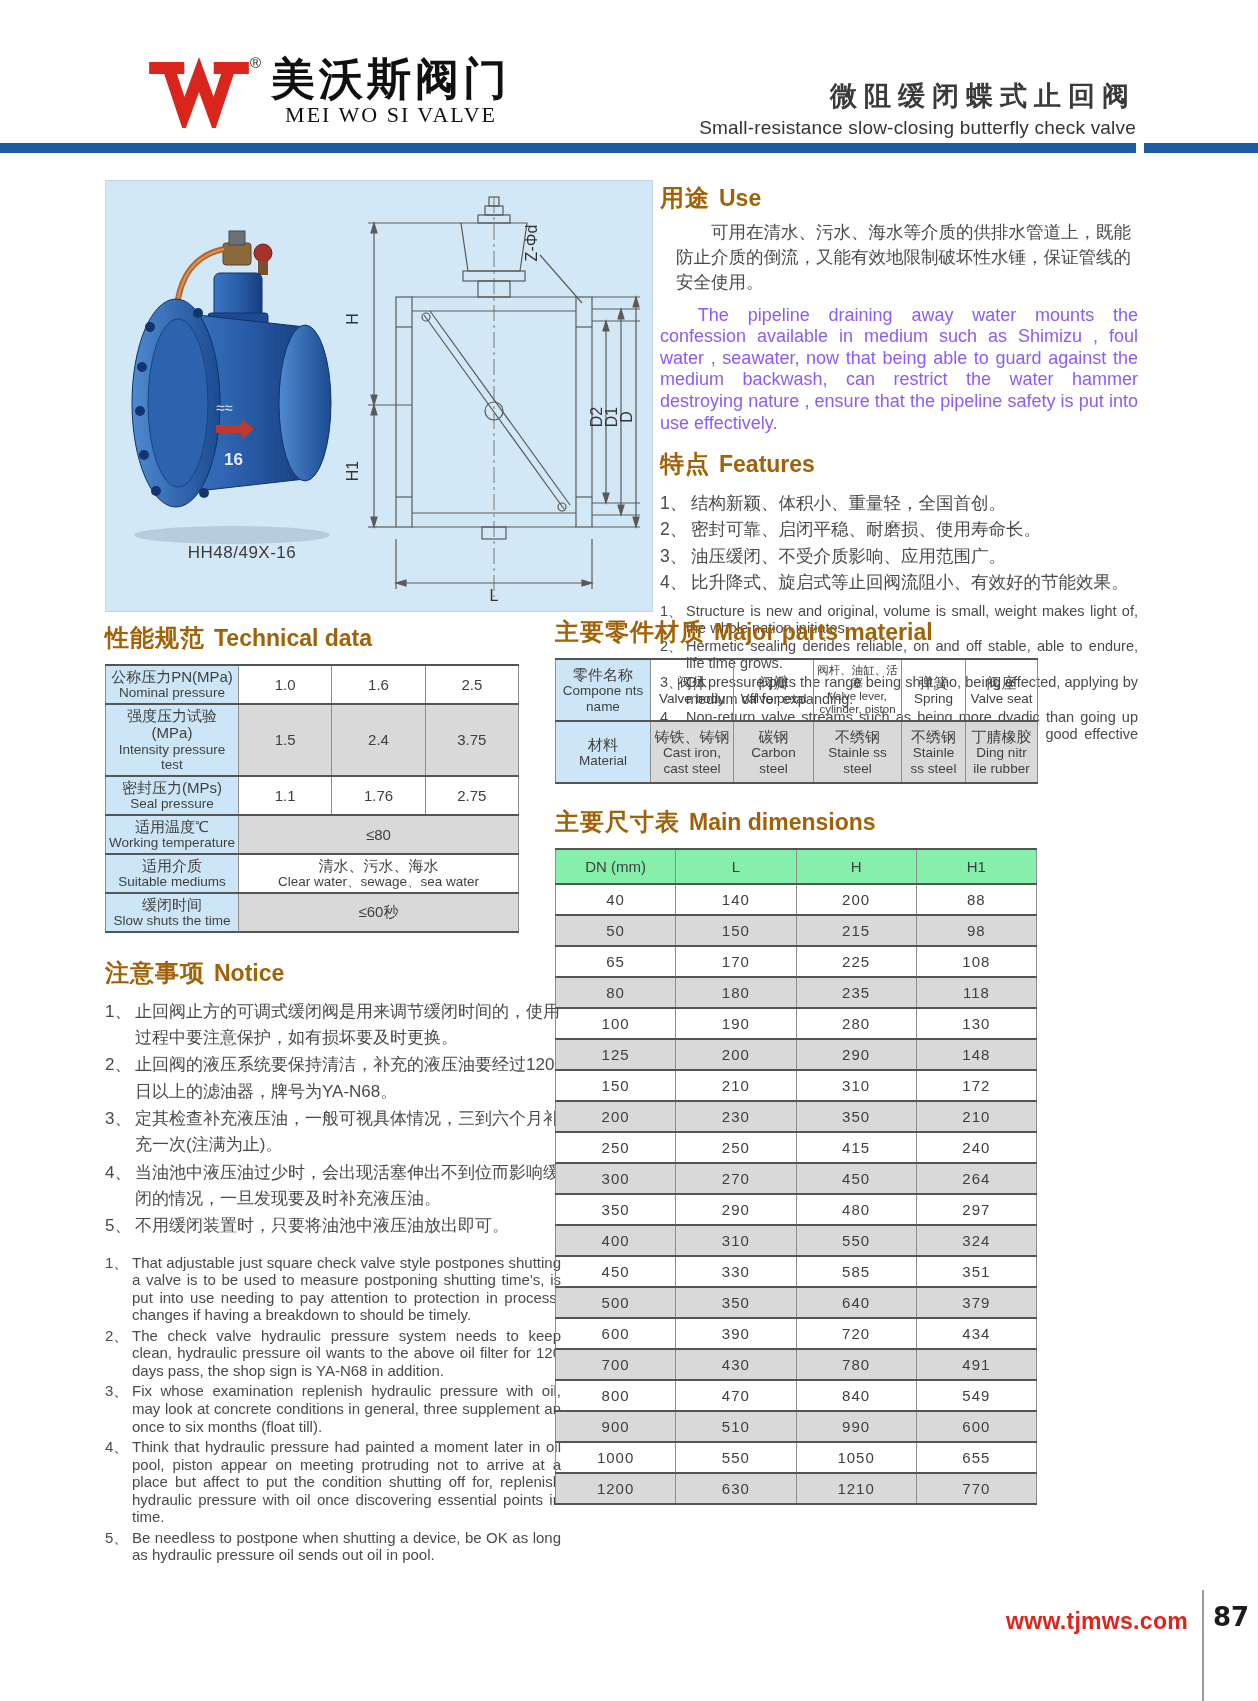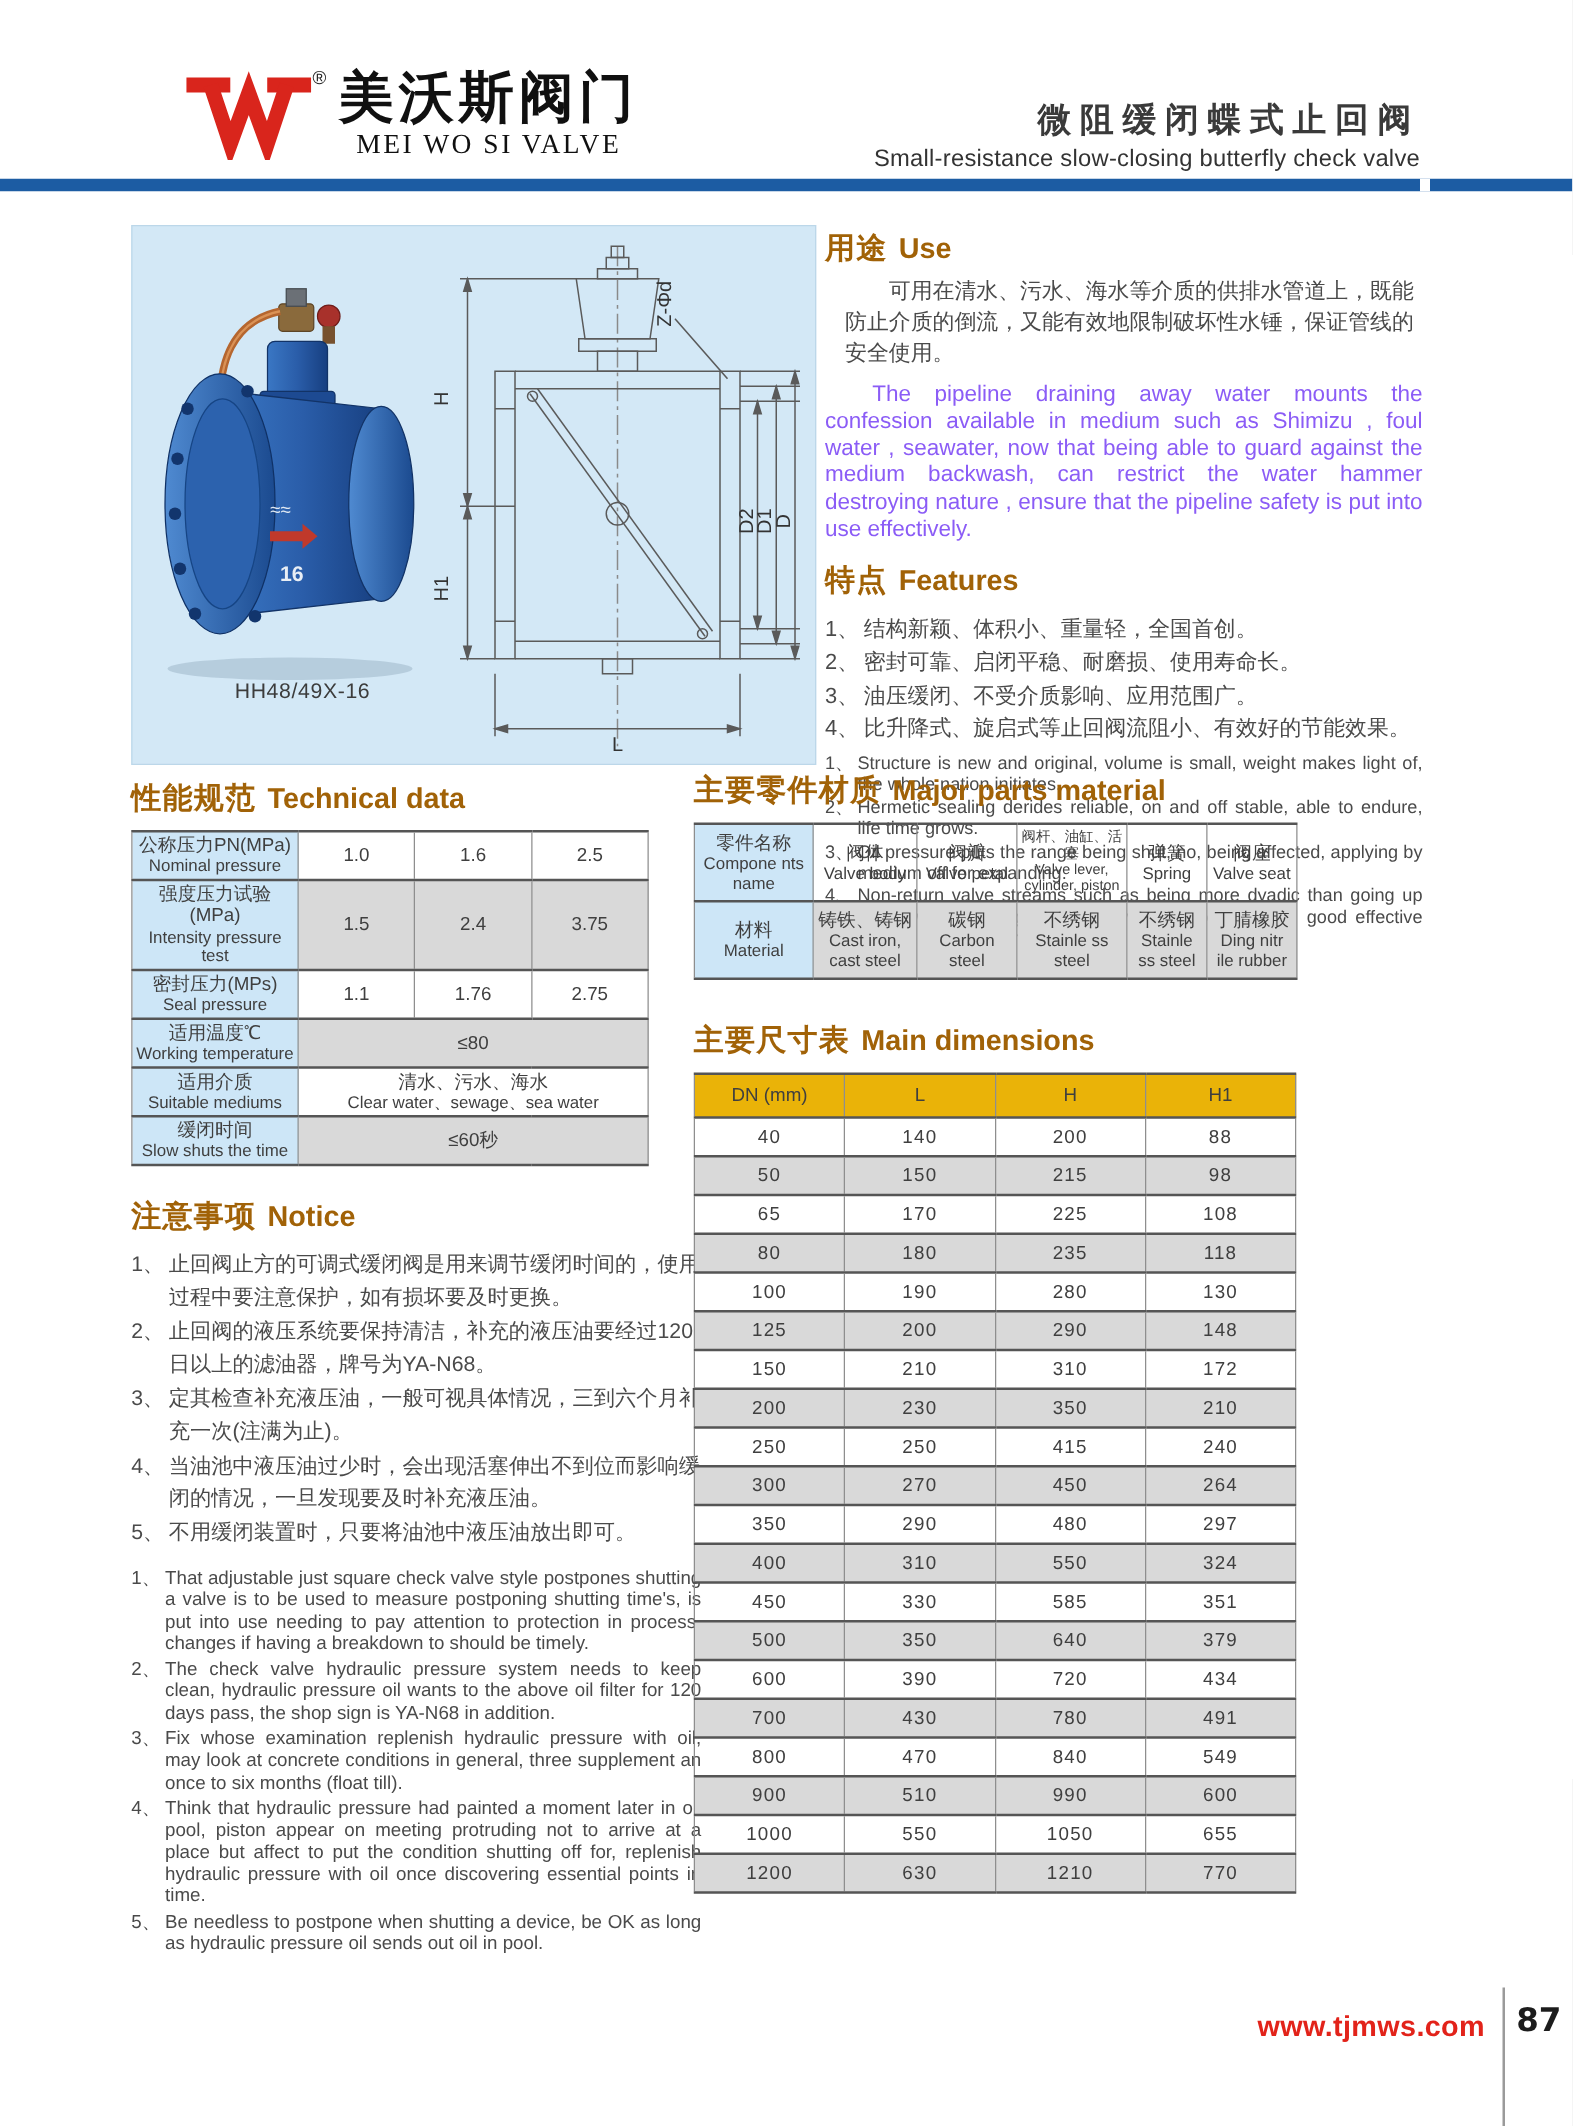--- a/index.html
+++ b/index.html
@@ -66,24 +66,24 @@
   .feat-en .txt{flex:1;text-align:justify;}
   
   .col-right-bottom{position:absolute;left:555px;top:616px;width:482px;}
   .mat-table{width:482px;margin-top:10px;}
   .mat-table td{height:62px;line-height:1.15;}
   .mat-table .c0{width:95px;}
   .mat-table .c1{width:83px;margin-top:18px;}.mat-table .c2{width:80px;}.mat-table .c3{width:88px;}
   .mat-table .c4{width:64px;}.mat-table .c5{width:72px;}
   .mat-table .small .lbl2{font-size:11.5px;}
   .mat-table .small .lbl2 .en{font-size:11.5px;}
-  .dims-title{display:block;margin-top:32px;}
+  .dims-title{display:block;margin-top:22px;}
   .dims-table{width:482px;margin-top:10px;}
   .dims-table td{width:120px;height:31px;font-size:15.5px;letter-spacing:1px;}
-  .dims-table thead td{background:#eab308;height:35px;letter-spacing:0;}
+  .dims-table thead td{background:#86efac;height:35px;letter-spacing:0;}
   .dims-table tbody tr:nth-child(even) td{background:#d9d9d9;}
   
   .footer-url{position:absolute;top:1608px;right:70px;color:#e2231a;font-weight:bold;
               font-size:23px;letter-spacing:0.3px;text-decoration:none;}
   .footer-divider{position:absolute;left:1202px;top:1590px;width:2px;height:111px;background:#9a9a9a;}
   .footer-page{position:absolute;left:1213px;top:1602px;font-size:26px;font-weight:bold;color:#1c1c1c;
                font-family:"DejaVu Sans",sans-serif;}
 </style>
 </head>
 <body>

